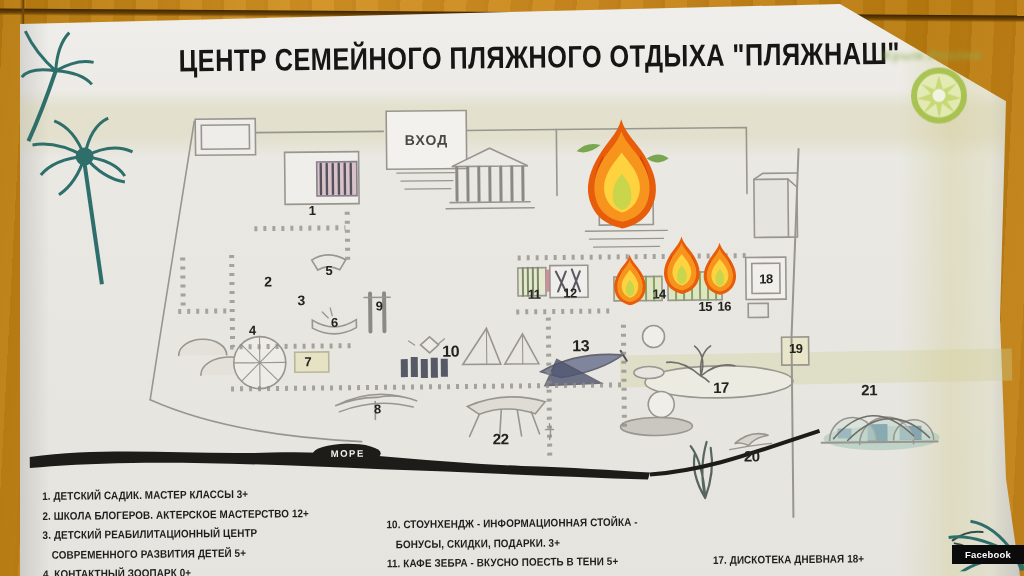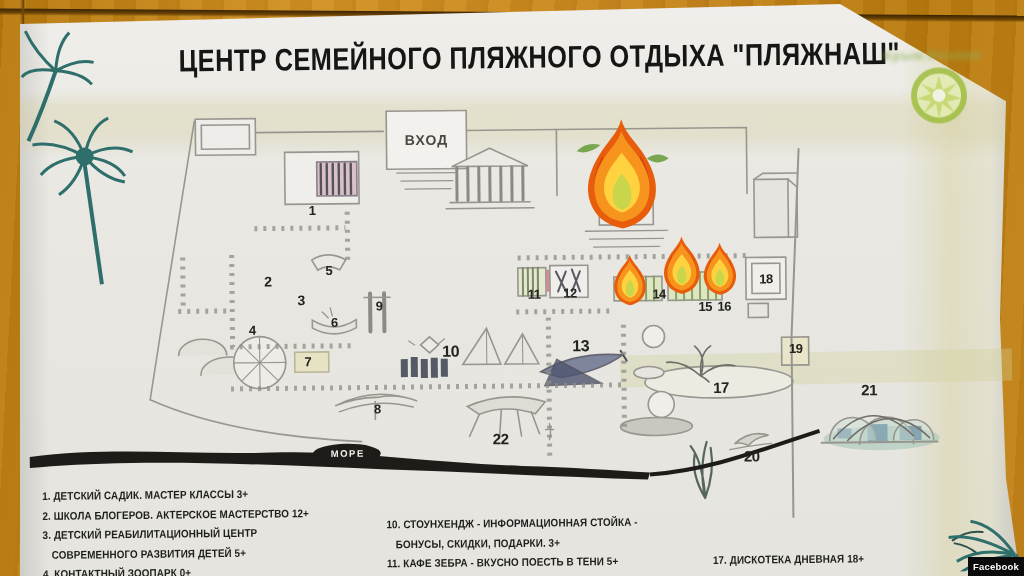--- a/index.html
+++ b/index.html
@@ -29,21 +29,21 @@
   svg.map-art{position:absolute;inset:0;}
   .marker{font-weight:800;fill:#23231f;text-anchor:middle;letter-spacing:-.5px;}
   .vhod{font-weight:800;font-size:14px;fill:#494843;text-anchor:middle;letter-spacing:1px;}
   .more{font-weight:700;font-size:9.5px;fill:#f2f1ec;text-anchor:middle;letter-spacing:1.5px;}
   .legend{position:absolute;color:#1e1e1c;font-weight:700;font-size:11px;line-height:19.5px;
     transform:scaleX(.9);transform-origin:left top;letter-spacing:.1px;}
   .legend .legend-item{padding-left:10px;text-indent:-10px;}
   .legend-col1{left:40px;top:482px;width:332px;}
   .legend-col2{left:384px;top:514px;width:330px;}
   .legend-col3{left:710px;top:553px;width:300px;}
-  .fb-badge{position:absolute;right:0;bottom:0;width:56px;height:19px;background:#0b0b0b;
+  .fb-badge{position:absolute;right:0;bottom:12px;width:72px;height:19px;background:#0b0b0b;
     color:#fdfdfd;font-size:9.5px;font-weight:700;display:flex;align-items:center;justify-content:center;letter-spacing:.2px;}
 </style>
 </head>
 <body>
 
 <div class="scene">
   <div class="grain"></div>
   <div class="seam-top"></div>
   <div class="seam-left"></div>
 

